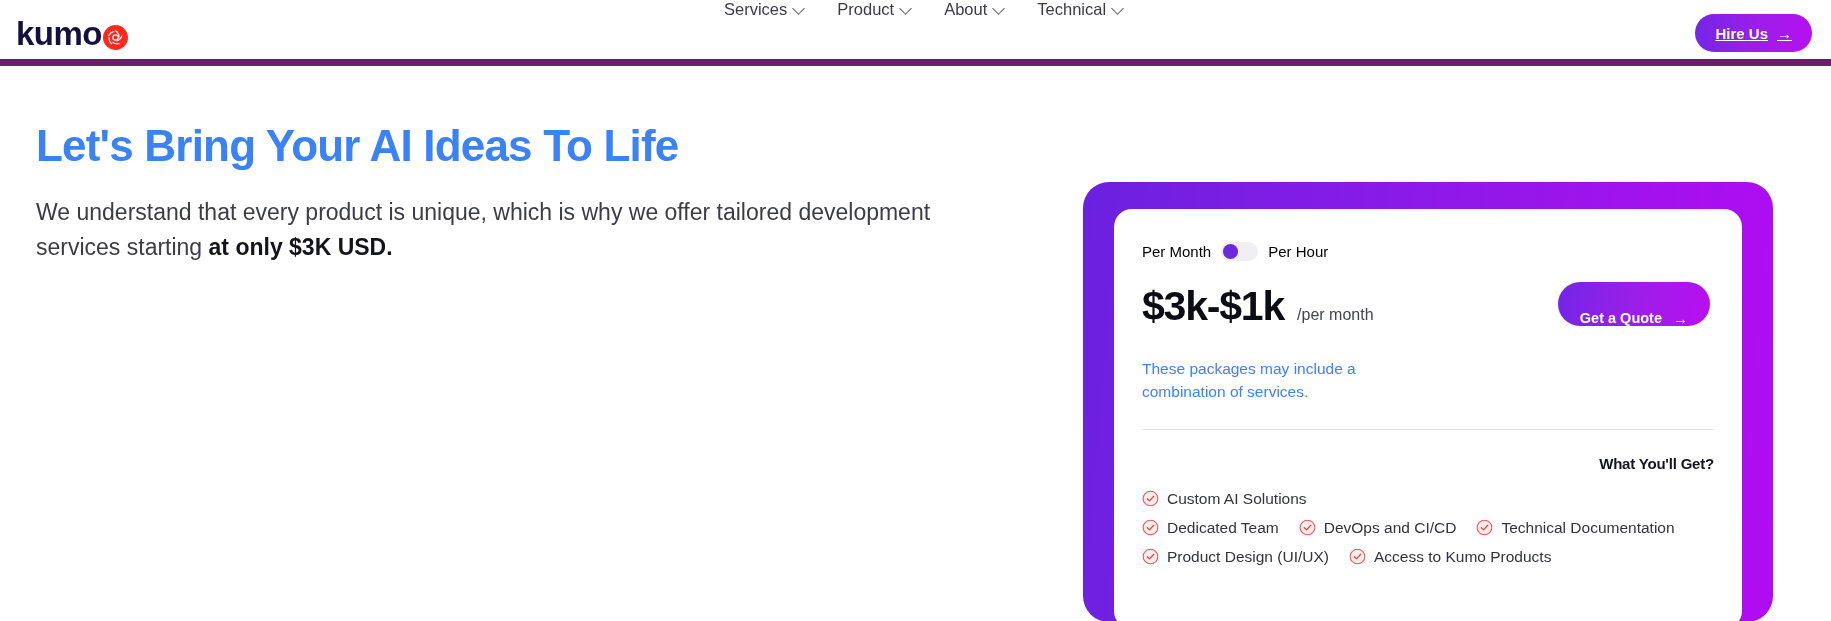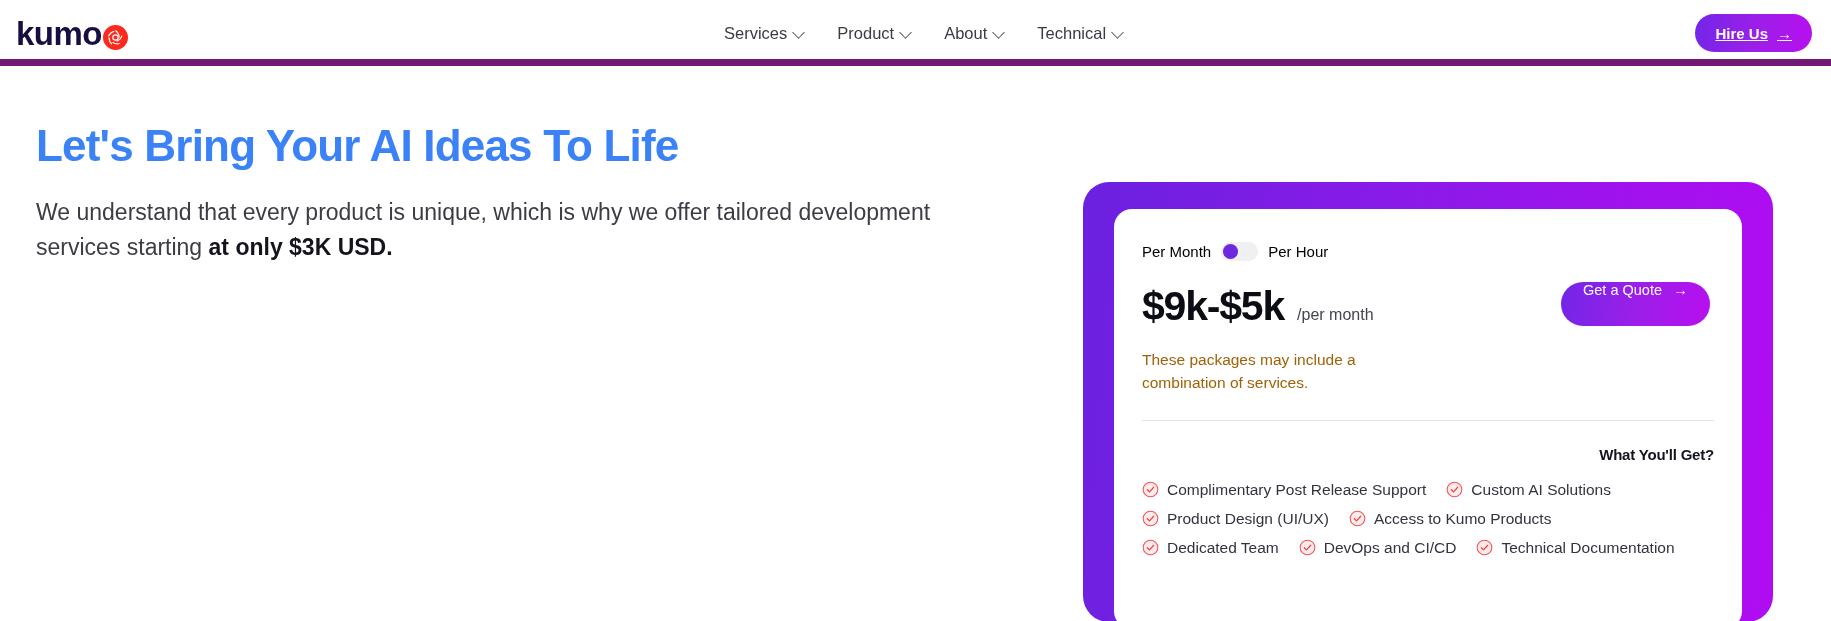--- a/index.html
+++ b/index.html
@@ -54,21 +54,21 @@
     align-items: center;
     justify-content: center;
   }
 
   .nav {
     position: absolute;
     left: 724px;
     top: 0;
     height: 66px;
     display: flex;
-    align-items: center;
+    align-items: flex-start;
     gap: 32px;
   }
   .nav-item {
     display: flex;
     align-items: center;
     gap: 7px;
     font-size: 16.5px;
     color: #3b3b46;
     cursor: pointer;
     white-space: nowrap;
@@ -215,35 +215,35 @@
     font-family: "Liberation Sans", sans-serif;
   }
   .quote-btn {
     height: 44px;
     padding: 0 22px;
     border: none;
     border-radius: 22px;
     background: linear-gradient(100deg, #7226e8 0%, #9b1fe8 50%, #b80ff0 100%);
     color: #ffffff;
     font-size: 14.5px;
-    font-weight: 400;
-    display: flex;
-    align-items: flex-start;
+    font-weight: 700;
+    display: flex;
+    align-items: flex-end;
     gap: 11px;
     cursor: pointer;
     margin-right: 4px;
     margin-top: -4px;
     font-family: "Liberation Sans", sans-serif;
   }
 
   .price-note {
-    margin-top: 21px;
+    margin-top: 30px;
     font-size: 15.5px;
     line-height: 1.5;
-    color: #a16207;
+    color: #3b82f6;
     width: 250px;
     font-family: "Liberation Sans", sans-serif;
   }
 
   .divider {
     margin-top: 25px;
     height: 1px;
     background: #e2e2e6;
     width: 100%;
   }
@@ -345,21 +345,21 @@
       <div class="toggle-row">
         <span class="toggle-label">Per Month</span>
         <div class="toggle-switch">
           <span class="toggle-knob"></span>
         </div>
         <span class="toggle-label">Per Hour</span>
       </div>
 
       <div class="price-row">
         <div class="price-block">
-          <span class="price-main">$9k-$5k</span>
+          <span class="price-main">$3k-$1k</span>
           <span class="price-unit">/per month</span>
         </div>
         <button class="quote-btn">
           <span>Get a Quote</span>
           <span class="arrow-glyph">→</span>
         </button>
       </div>
 
       <p class="price-note">These packages may include a combination of services.</p>
 
@@ -368,68 +368,61 @@
       <h2 class="get-title">What You'll Get?</h2>
 
       <div class="feature-rows">
 
         <div class="feature-row">
           <div class="feature">
             <svg class="check-icon" viewBox="0 0 20 20">
               <circle cx="10" cy="10" r="8.6" fill="#fdecec" stroke="#f4565a" stroke-width="1.25"></circle>
               <path d="M6.2 10.3l2.6 2.5 5-5.4" fill="none" stroke="#f03d42" stroke-width="1.45" stroke-linecap="round" stroke-linejoin="round"></path>
             </svg>
-            <span class="feature-label">Complimentary Post Release Support</span>
-          </div>
-          <div class="feature">
-            <svg class="check-icon" viewBox="0 0 20 20">
-              <circle cx="10" cy="10" r="8.6" fill="#fdecec" stroke="#f4565a" stroke-width="1.25"></circle>
-              <path d="M6.2 10.3l2.6 2.5 5-5.4" fill="none" stroke="#f03d42" stroke-width="1.45" stroke-linecap="round" stroke-linejoin="round"></path>
-            </svg>
             <span class="feature-label">Custom AI Solutions</span>
           </div>
         </div>
 
         <div class="feature-row">
           <div class="feature">
             <svg class="check-icon" viewBox="0 0 20 20">
               <circle cx="10" cy="10" r="8.6" fill="#fdecec" stroke="#f4565a" stroke-width="1.25"></circle>
               <path d="M6.2 10.3l2.6 2.5 5-5.4" fill="none" stroke="#f03d42" stroke-width="1.45" stroke-linecap="round" stroke-linejoin="round"></path>
             </svg>
+            <span class="feature-label">Dedicated Team</span>
+          </div>
+          <div class="feature">
+            <svg class="check-icon" viewBox="0 0 20 20">
+              <circle cx="10" cy="10" r="8.6" fill="#fdecec" stroke="#f4565a" stroke-width="1.25"></circle>
+              <path d="M6.2 10.3l2.6 2.5 5-5.4" fill="none" stroke="#f03d42" stroke-width="1.45" stroke-linecap="round" stroke-linejoin="round"></path>
+            </svg>
+            <span class="feature-label">DevOps and CI/CD</span>
+          </div>
+          <div class="feature">
+            <svg class="check-icon" viewBox="0 0 20 20">
+              <circle cx="10" cy="10" r="8.6" fill="#fdecec" stroke="#f4565a" stroke-width="1.25"></circle>
+              <path d="M6.2 10.3l2.6 2.5 5-5.4" fill="none" stroke="#f03d42" stroke-width="1.45" stroke-linecap="round" stroke-linejoin="round"></path>
+            </svg>
+            <span class="feature-label">Technical Documentation</span>
+          </div>
+        </div>
+
+        <div class="feature-row">
+          <div class="feature">
+            <svg class="check-icon" viewBox="0 0 20 20">
+              <circle cx="10" cy="10" r="8.6" fill="#fdecec" stroke="#f4565a" stroke-width="1.25"></circle>
+              <path d="M6.2 10.3l2.6 2.5 5-5.4" fill="none" stroke="#f03d42" stroke-width="1.45" stroke-linecap="round" stroke-linejoin="round"></path>
+            </svg>
             <span class="feature-label">Product Design (UI/UX)</span>
           </div>
           <div class="feature">
             <svg class="check-icon" viewBox="0 0 20 20">
               <circle cx="10" cy="10" r="8.6" fill="#fdecec" stroke="#f4565a" stroke-width="1.25"></circle>
               <path d="M6.2 10.3l2.6 2.5 5-5.4" fill="none" stroke="#f03d42" stroke-width="1.45" stroke-linecap="round" stroke-linejoin="round"></path>
             </svg>
             <span class="feature-label">Access to Kumo Products</span>
-          </div>
-        </div>
-
-        <div class="feature-row">
-          <div class="feature">
-            <svg class="check-icon" viewBox="0 0 20 20">
-              <circle cx="10" cy="10" r="8.6" fill="#fdecec" stroke="#f4565a" stroke-width="1.25"></circle>
-              <path d="M6.2 10.3l2.6 2.5 5-5.4" fill="none" stroke="#f03d42" stroke-width="1.45" stroke-linecap="round" stroke-linejoin="round"></path>
-            </svg>
-            <span class="feature-label">Dedicated Team</span>
-          </div>
-          <div class="feature">
-            <svg class="check-icon" viewBox="0 0 20 20">
-              <circle cx="10" cy="10" r="8.6" fill="#fdecec" stroke="#f4565a" stroke-width="1.25"></circle>
-              <path d="M6.2 10.3l2.6 2.5 5-5.4" fill="none" stroke="#f03d42" stroke-width="1.45" stroke-linecap="round" stroke-linejoin="round"></path>
-            </svg>
-            <span class="feature-label">DevOps and CI/CD</span>
-          </div>
-          <div class="feature">
-            <svg class="check-icon" viewBox="0 0 20 20">
-              <circle cx="10" cy="10" r="8.6" fill="#fdecec" stroke="#f4565a" stroke-width="1.25"></circle>
-              <path d="M6.2 10.3l2.6 2.5 5-5.4" fill="none" stroke="#f03d42" stroke-width="1.45" stroke-linecap="round" stroke-linejoin="round"></path>
-            </svg>
-            <span class="feature-label">Technical Documentation</span>
           </div>
         </div>
 
       </div>
     </div>
   </div>
 </div>
 
 </body></html>

